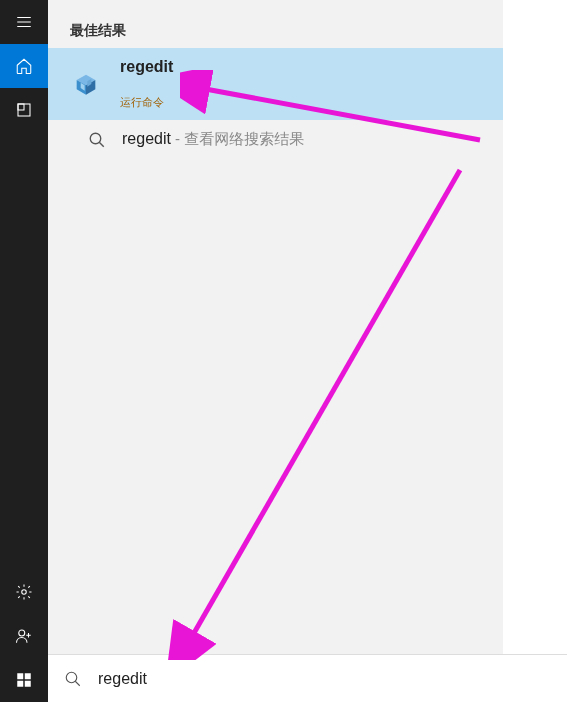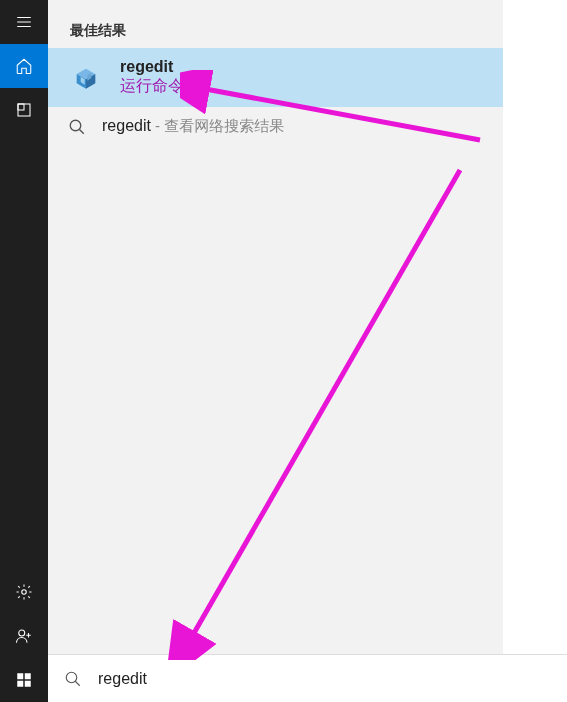--- a/index.html
+++ b/index.html
@@ -58,26 +58,26 @@
       padding: 10px 22px;
       gap: 18px;
       cursor: pointer;
     }
     .best-icon {
       width: 32px; height: 32px;
       display: flex; align-items: center; justify-content: center;
     }
     .best-text { display: flex; flex-direction: column; }
     .best-title { font-size: 16px; font-weight: 600; color: #222; }
-    .best-sub { font-size: 16px; color: #a21caf; }
+    .best-sub { font-size: 11px; color: #a16207; margin-top: 19px; }
     .suggestion-row {
       display: flex;
       align-items: center;
       gap: 16px;
-      padding: 10px 20px;
+      padding: 10px 40px;
       cursor: pointer;
     }
     .sug-icon { width: 18px; height: 18px; }
     .sug-main { font-size: 16px; color: #222; }
     .sug-desc { font-size: 15px; color: #888; }
     .search-bar {
       position: absolute;
       left: 48px; bottom: 0;
       width: 519px; height: 48px;
       background: #fff;

